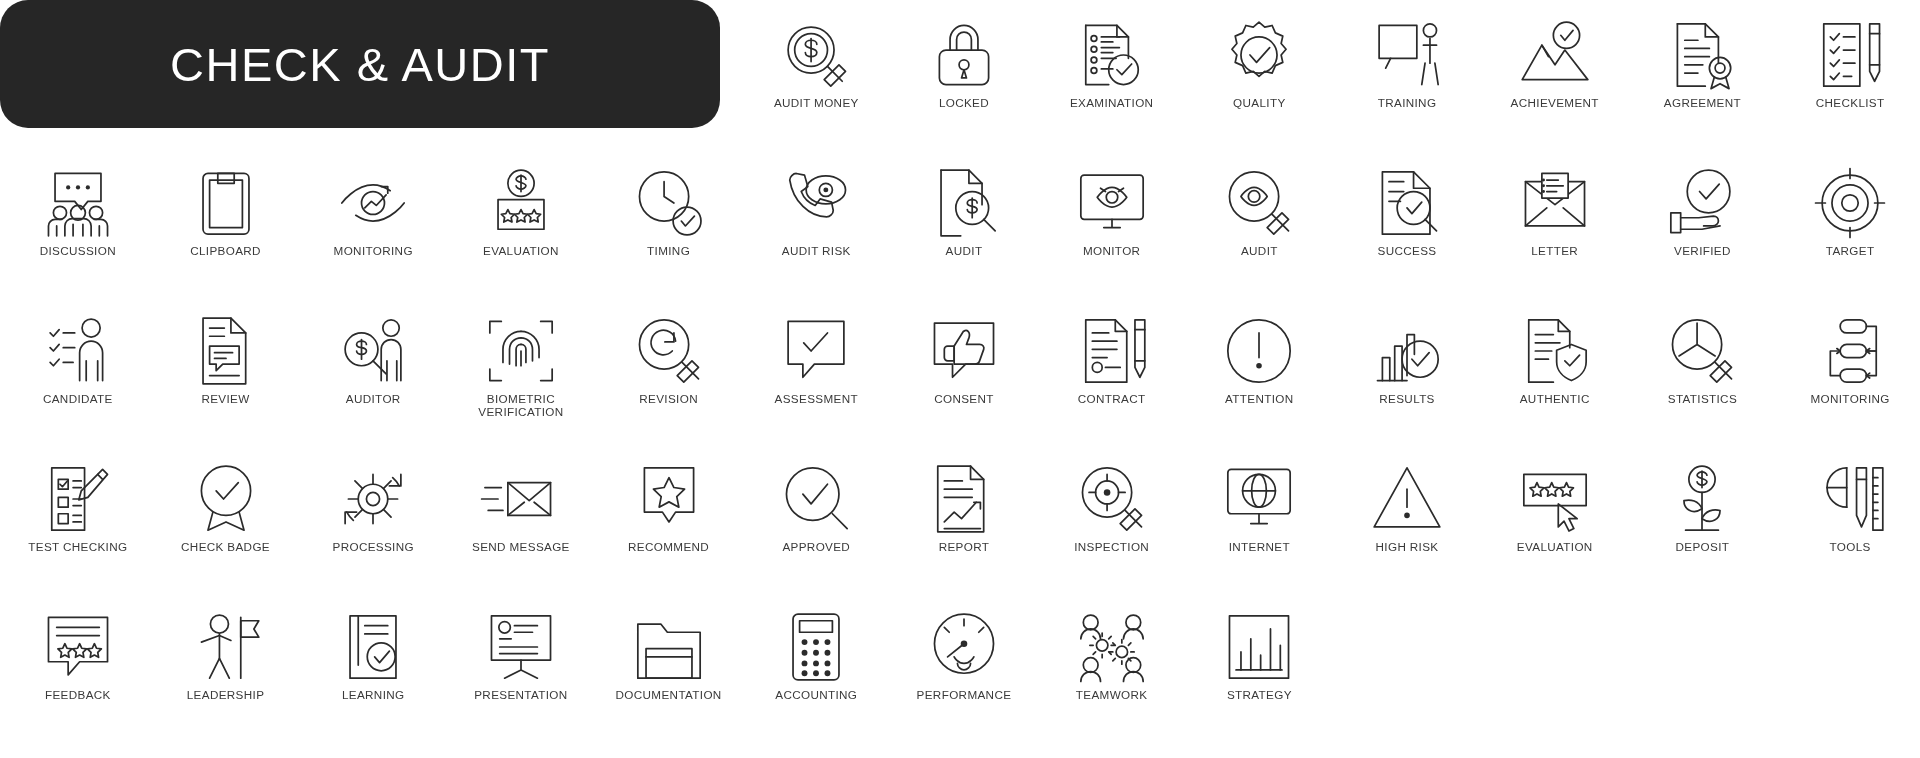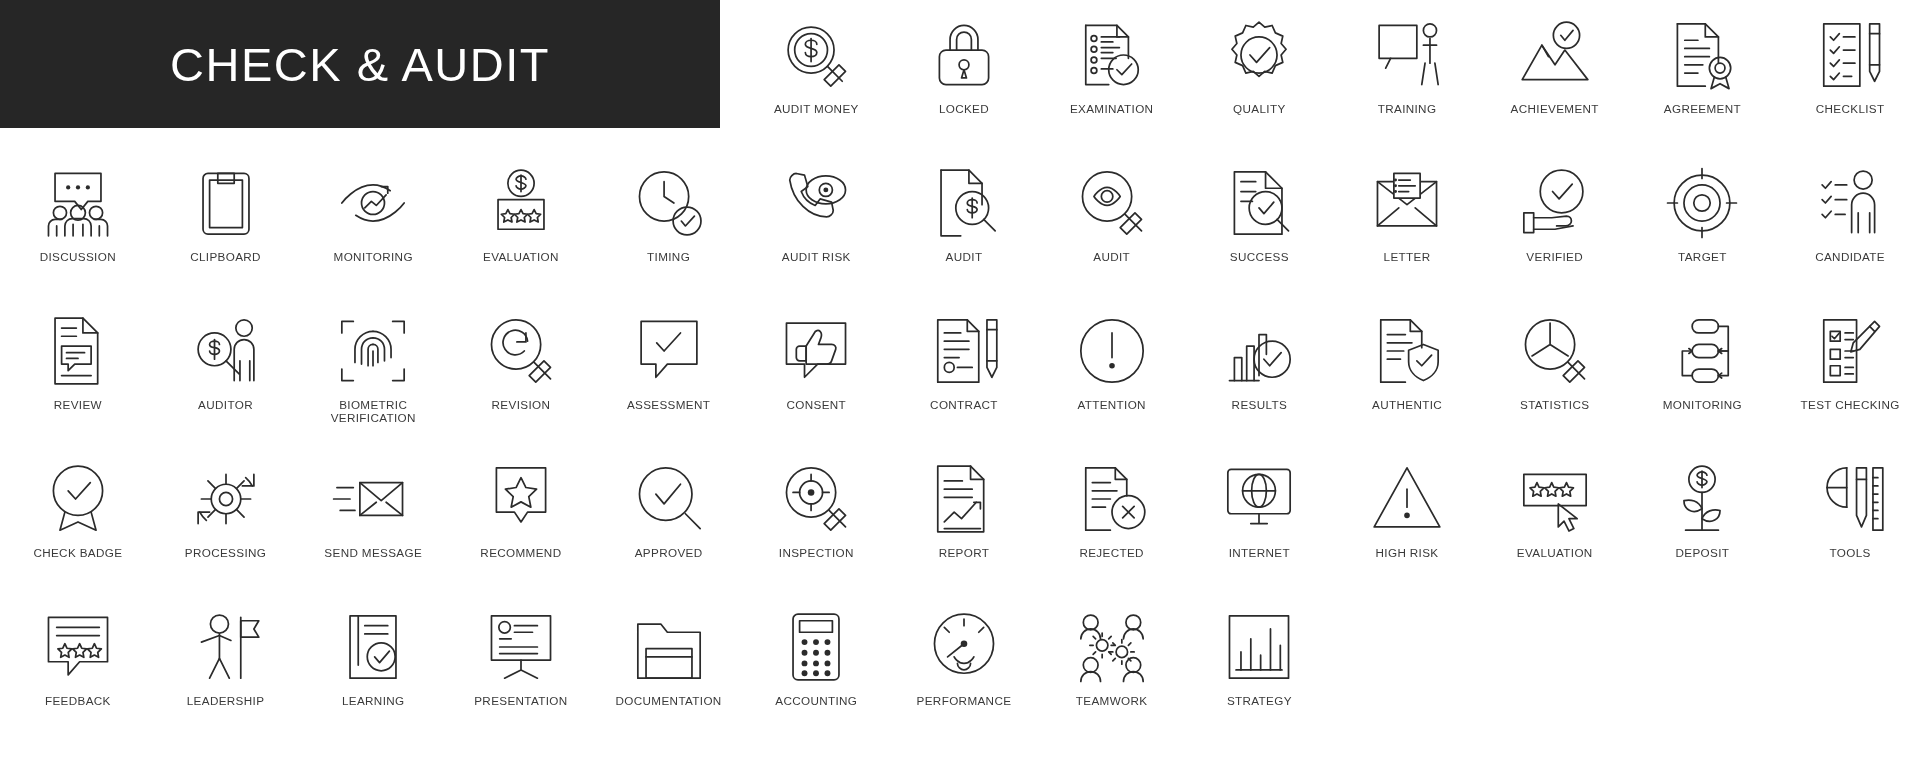--- a/index.html
+++ b/index.html
@@ -17,20 +17,21 @@
   }
   
   #banner {
     position: absolute;
     left: 0; top: 0;
     width: 720px; height: 128px;
     background: #262626;
     display: flex;
     align-items: center;
     justify-content: center;
+    border-radius: 28px;
   }
   #banner-title {
     color: #ffffff;
     font-size: 47px;
     font-weight: 400;
     letter-spacing: 1.5px;
     font-family: "Liberation Sans", sans-serif;
     white-space: nowrap;
   }
   
@@ -50,21 +51,21 @@
     justify-content: flex-start;
     padding-top: 14px;
   }
   .cell.blank { visibility: hidden; }
   .ico {
     width: 82px; height: 82px;
     display: block;
   }
   .ico svg { display: block; width: 82px; height: 82px; }
   .cap {
-    margin-top: 6px;
+    margin-top: 0;
     font-size: 11.7px;
     letter-spacing: 0.35px;
     color: #3a3a3a;
     text-align: center;
     line-height: 1.15;
     font-family: "Liberation Sans", sans-serif;
     white-space: pre-line;
     max-width: 140px;
   }
   
@@ -275,20 +276,32 @@
             <path d="M74 70 L88 84"></path>
             <path d="M60 44v24"></path>
             <path d="M66 50c0-2.5-3-4-6-4s-6 1.5-6 4 3 3.5 6 4 6 1.5 6 4-3 4-6 4-6-1.5-6-4"></path>
           </svg>
         </div>
         <div class="cap">AUDIT</div>
       </div>
       <div class="cell">
         <div class="ico">
           <svg class="ln" viewBox="0 0 100 100">
+            <rect x="12" y="16" width="76" height="54" rx="4"></rect>
+            <path d="M40 80h20M50 70v10"></path>
+            <path d="M32 43s8-12 18-12 18 12 18 12-8 12-18 12-18-12-18-12z"></path>
+            <circle cx="50" cy="43" r="7"></circle>
+            <path d="M42 36l-6-4M58 36l6-4"></path>
+          </svg>
+        </div>
+        <div class="cap">MONITOR</div>
+      </div>
+      <div class="cell">
+        <div class="ico">
+          <svg class="ln" viewBox="0 0 100 100">
             <circle cx="44" cy="42" r="30"></circle>
             <path d="M66 64 L86 84"></path>
             <path d="M60 80l18-18 8 8-18 18z"></path>
             <path d="M28 42s7-11 16-11 16 11 16 11-7 11-16 11-16-11-16-11z"></path>
             <circle cx="44" cy="42" r="7"></circle>
           </svg>
         </div>
         <div class="cap">AUDIT</div>
       </div>
       <div class="cell">
@@ -568,55 +581,42 @@
             <circle cx="46" cy="44" r="32"></circle>
             <path d="M34 44l10 12 20-24"></path>
             <path d="M70 68 L88 86"></path>
           </svg>
         </div>
         <div class="cap">APPROVED</div>
       </div>
       <div class="cell">
         <div class="ico">
           <svg class="ln" viewBox="0 0 100 100">
+            <path d="M18 10h40l16 16v64H18z"></path>
+            <path d="M58 10v16h16"></path>
+            <path d="M26 28h22M26 38h34M26 48h34"></path>
+            <path d="M26 78l12-12 9 8 18-20"></path>
+            <path d="M62 54h8v8"></path>
+            <path d="M26 86h44"></path>
+          </svg>
+        </div>
+        <div class="cap">REPORT</div>
+      </div>
+      <div class="cell">
+        <div class="ico">
+          <svg class="ln" viewBox="0 0 100 100">
             <circle cx="44" cy="42" r="30"></circle>
             <path d="M66 64 L86 84"></path>
             <path d="M60 80l18-18 8 8-18 18z"></path>
             <circle cx="44" cy="42" r="14"></circle>
             <circle class="fl" cx="44" cy="42" r="4"></circle>
             <path d="M44 20v8M44 56v8M22 42h8M58 42h8"></path>
           </svg>
         </div>
         <div class="cap">INSPECTION</div>
-      </div>
-      <div class="cell">
-        <div class="ico">
-          <svg class="ln" viewBox="0 0 100 100">
-            <path d="M18 10h40l16 16v64H18z"></path>
-            <path d="M58 10v16h16"></path>
-            <path d="M26 28h22M26 38h34M26 48h34"></path>
-            <path d="M26 78l12-12 9 8 18-20"></path>
-            <path d="M62 54h8v8"></path>
-            <path d="M26 86h44"></path>
-          </svg>
-        </div>
-        <div class="cap">REPORT</div>
-      </div>
-      <div class="cell">
-        <div class="ico">
-          <svg class="ln" viewBox="0 0 100 100">
-            <path d="M18 12h36l14 14v20"></path>
-            <path d="M18 12v76h30"></path>
-            <path d="M54 12v14h14"></path>
-            <path d="M26 30h22M26 40h30M26 50h22M26 60h16"></path>
-            <circle cx="70" cy="66" r="20"></circle>
-            <path d="M63 59l14 14M77 59L63 73"></path>
-          </svg>
-        </div>
-        <div class="cap">REJECTED</div>
       </div>
       <div class="cell">
         <div class="ico">
           <svg class="ln" viewBox="0 0 100 100">
             <rect x="12" y="14" width="76" height="54" rx="4"></rect>
             <path d="M40 80h20M50 68v12"></path>
             <circle cx="50" cy="40" r="20"></circle>
             <path d="M30 40h40"></path>
             <ellipse cx="50" cy="40" rx="9" ry="20"></ellipse>
           </svg>

